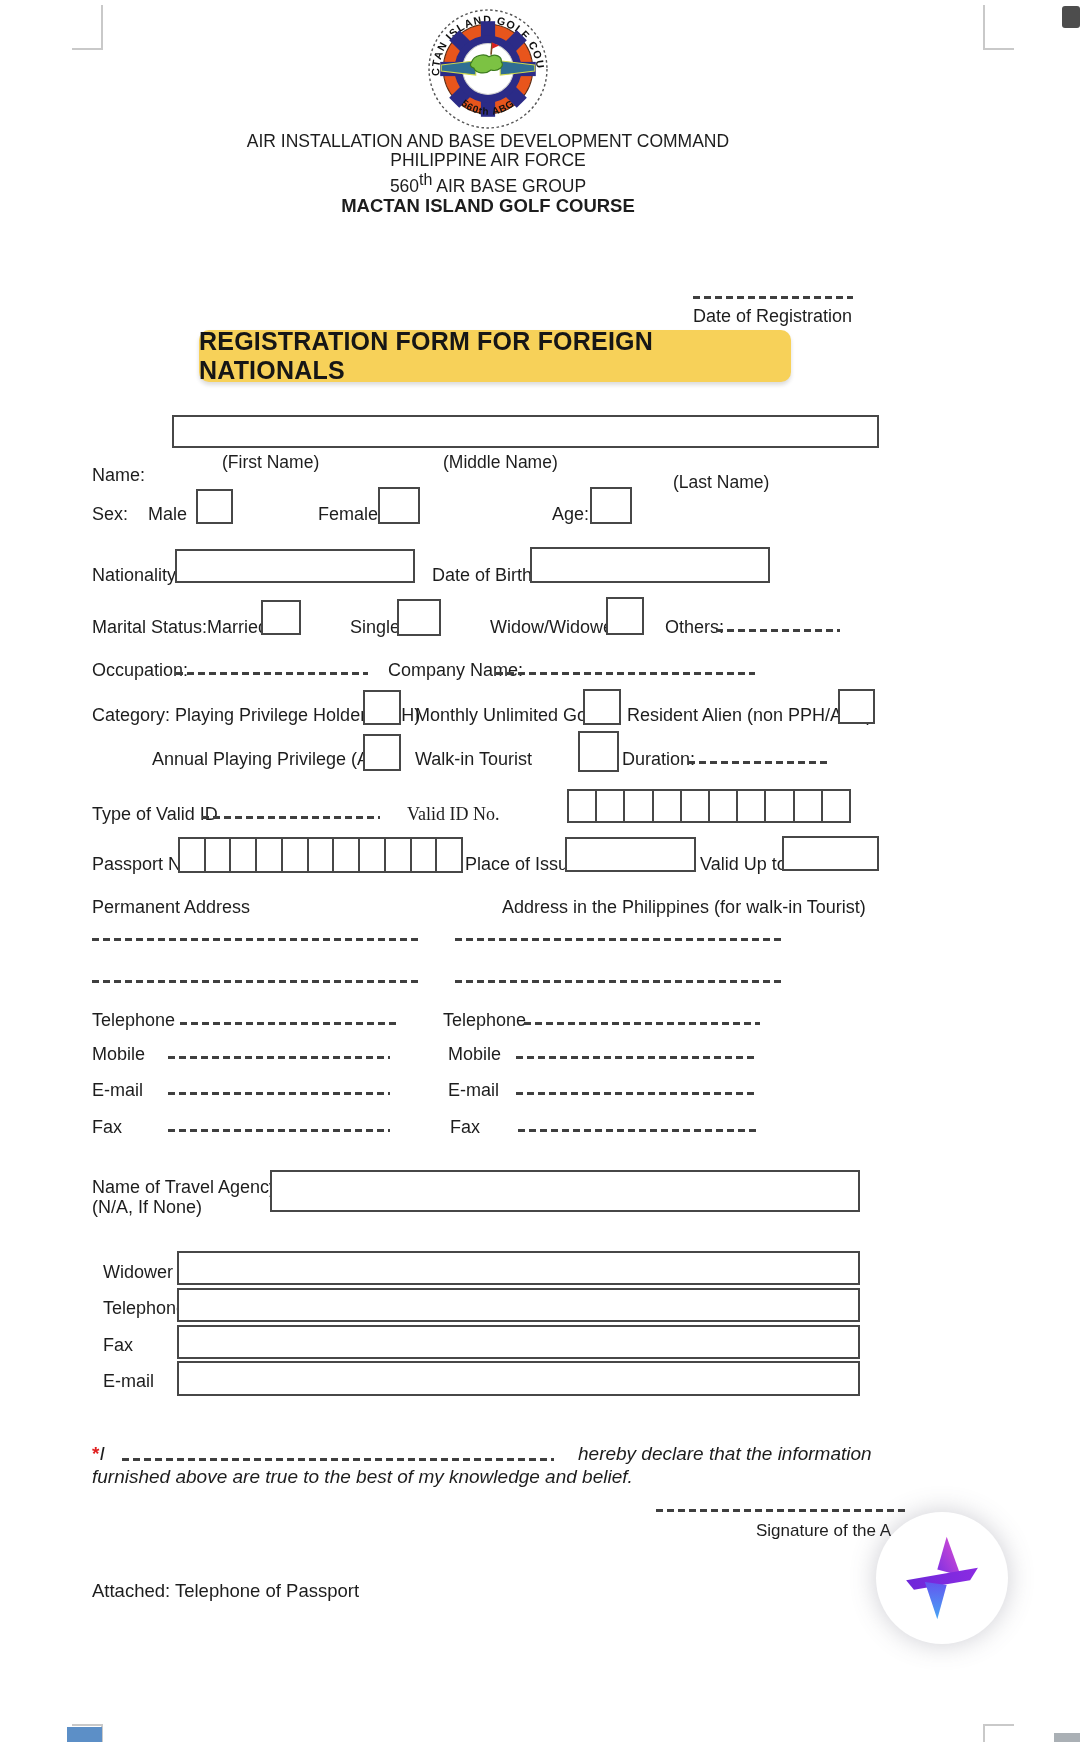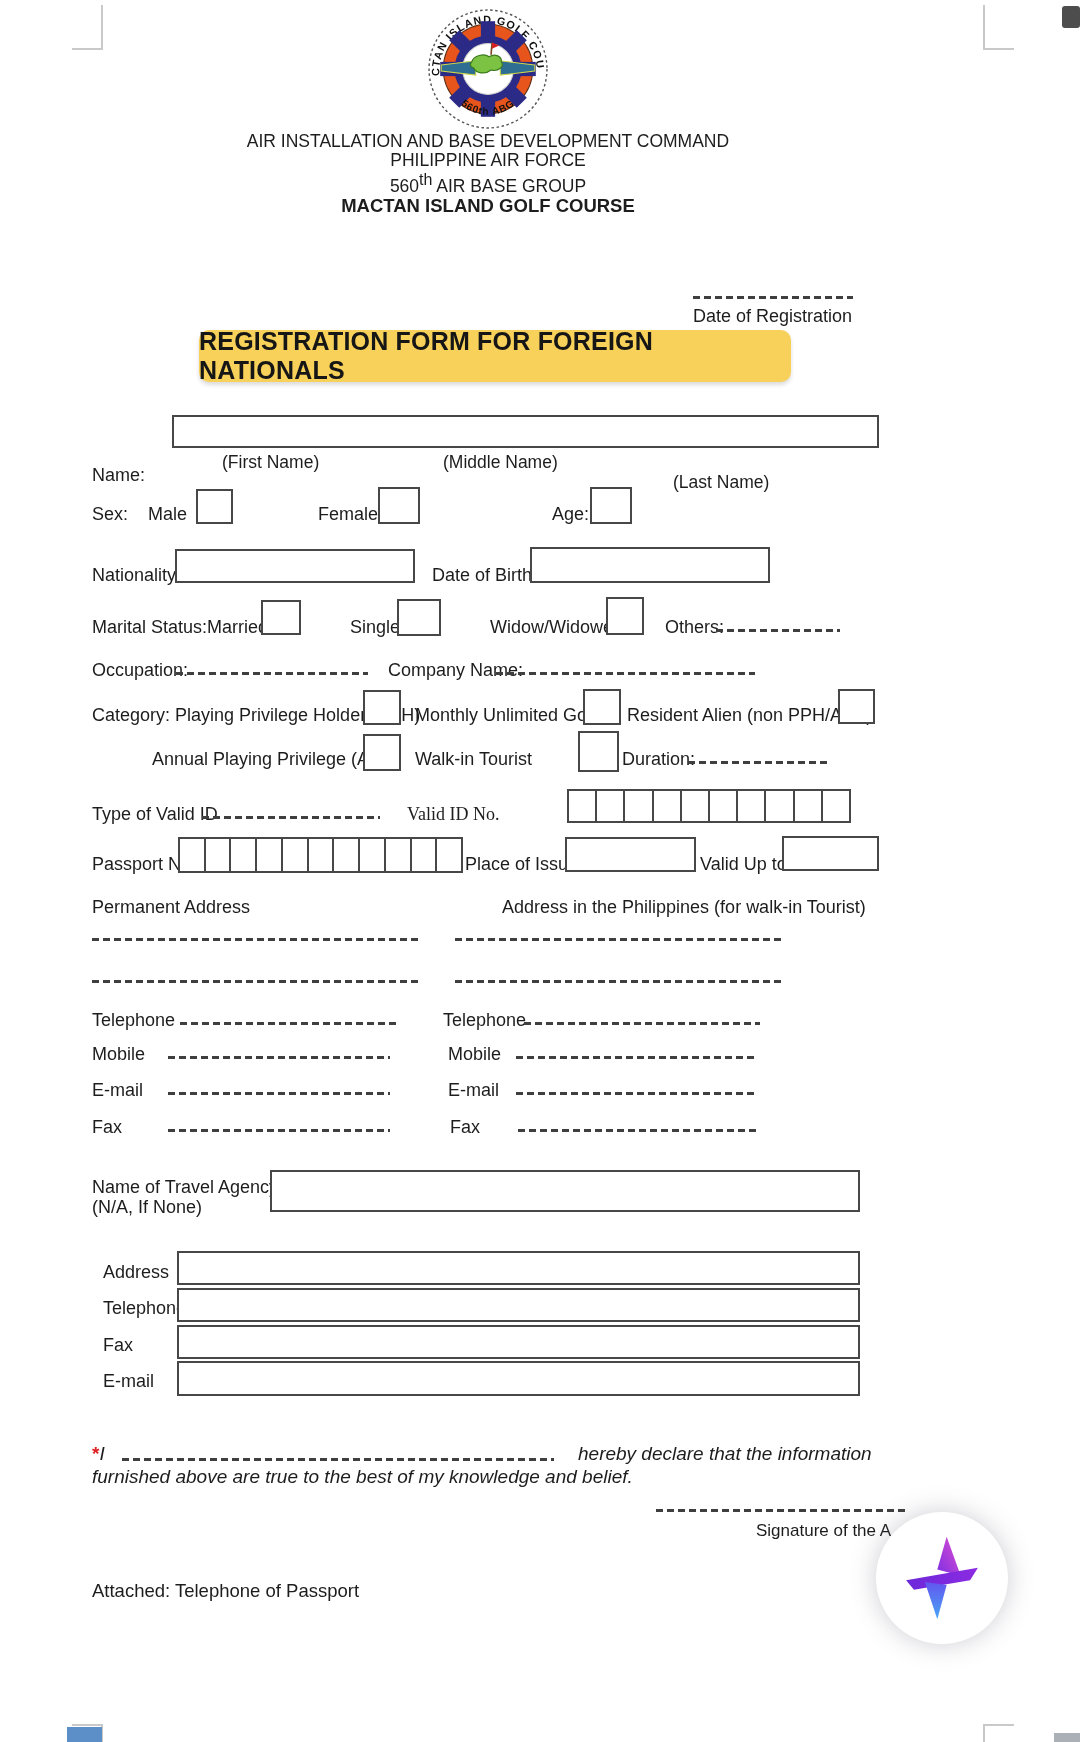--- a/index.html
+++ b/index.html
@@ -211,21 +211,21 @@
 
   <span class="lbl" style="left:92px;top:1117px;">Fax</span>
   <div class="dash" style="left:168px;top:1129px;width:222px;"></div>
   <span class="lbl" style="left:450px;top:1117px;">Fax</span>
   <div class="dash" style="left:518px;top:1129px;width:240px;"></div>
 
   <span class="lbl" style="left:92px;top:1177px;">Name of Travel Agency</span>
   <span class="lbl" style="left:92px;top:1197px;">(N/A, If None)</span>
   <div class="bx" style="left:270px;top:1170px;width:590px;height:42px;"></div>
 
-  <span class="lbl" style="left:103px;top:1262px;">Address</span>
+  <span class="lbl" style="left:103px;top:1262px;">Widower</span>
   <div class="bx" style="left:177px;top:1251px;width:683px;height:34px;"></div>
   <span class="lbl" style="left:103px;top:1298px;">Telephone</span>
   <div class="bx" style="left:177px;top:1288px;width:683px;height:34px;"></div>
   <span class="lbl" style="left:103px;top:1335px;">Fax</span>
   <div class="bx" style="left:177px;top:1325px;width:683px;height:34px;"></div>
   <span class="lbl" style="left:103px;top:1371px;">E-mail</span>
   <div class="bx" style="left:177px;top:1361px;width:683px;height:35px;"></div>
 
   <span class="lbl ital" style="left:92px;top:1443px;"><span class="red">*</span><span>I</span></span>
   <div class="dash" style="left:122px;top:1458px;width:432px;"></div>

